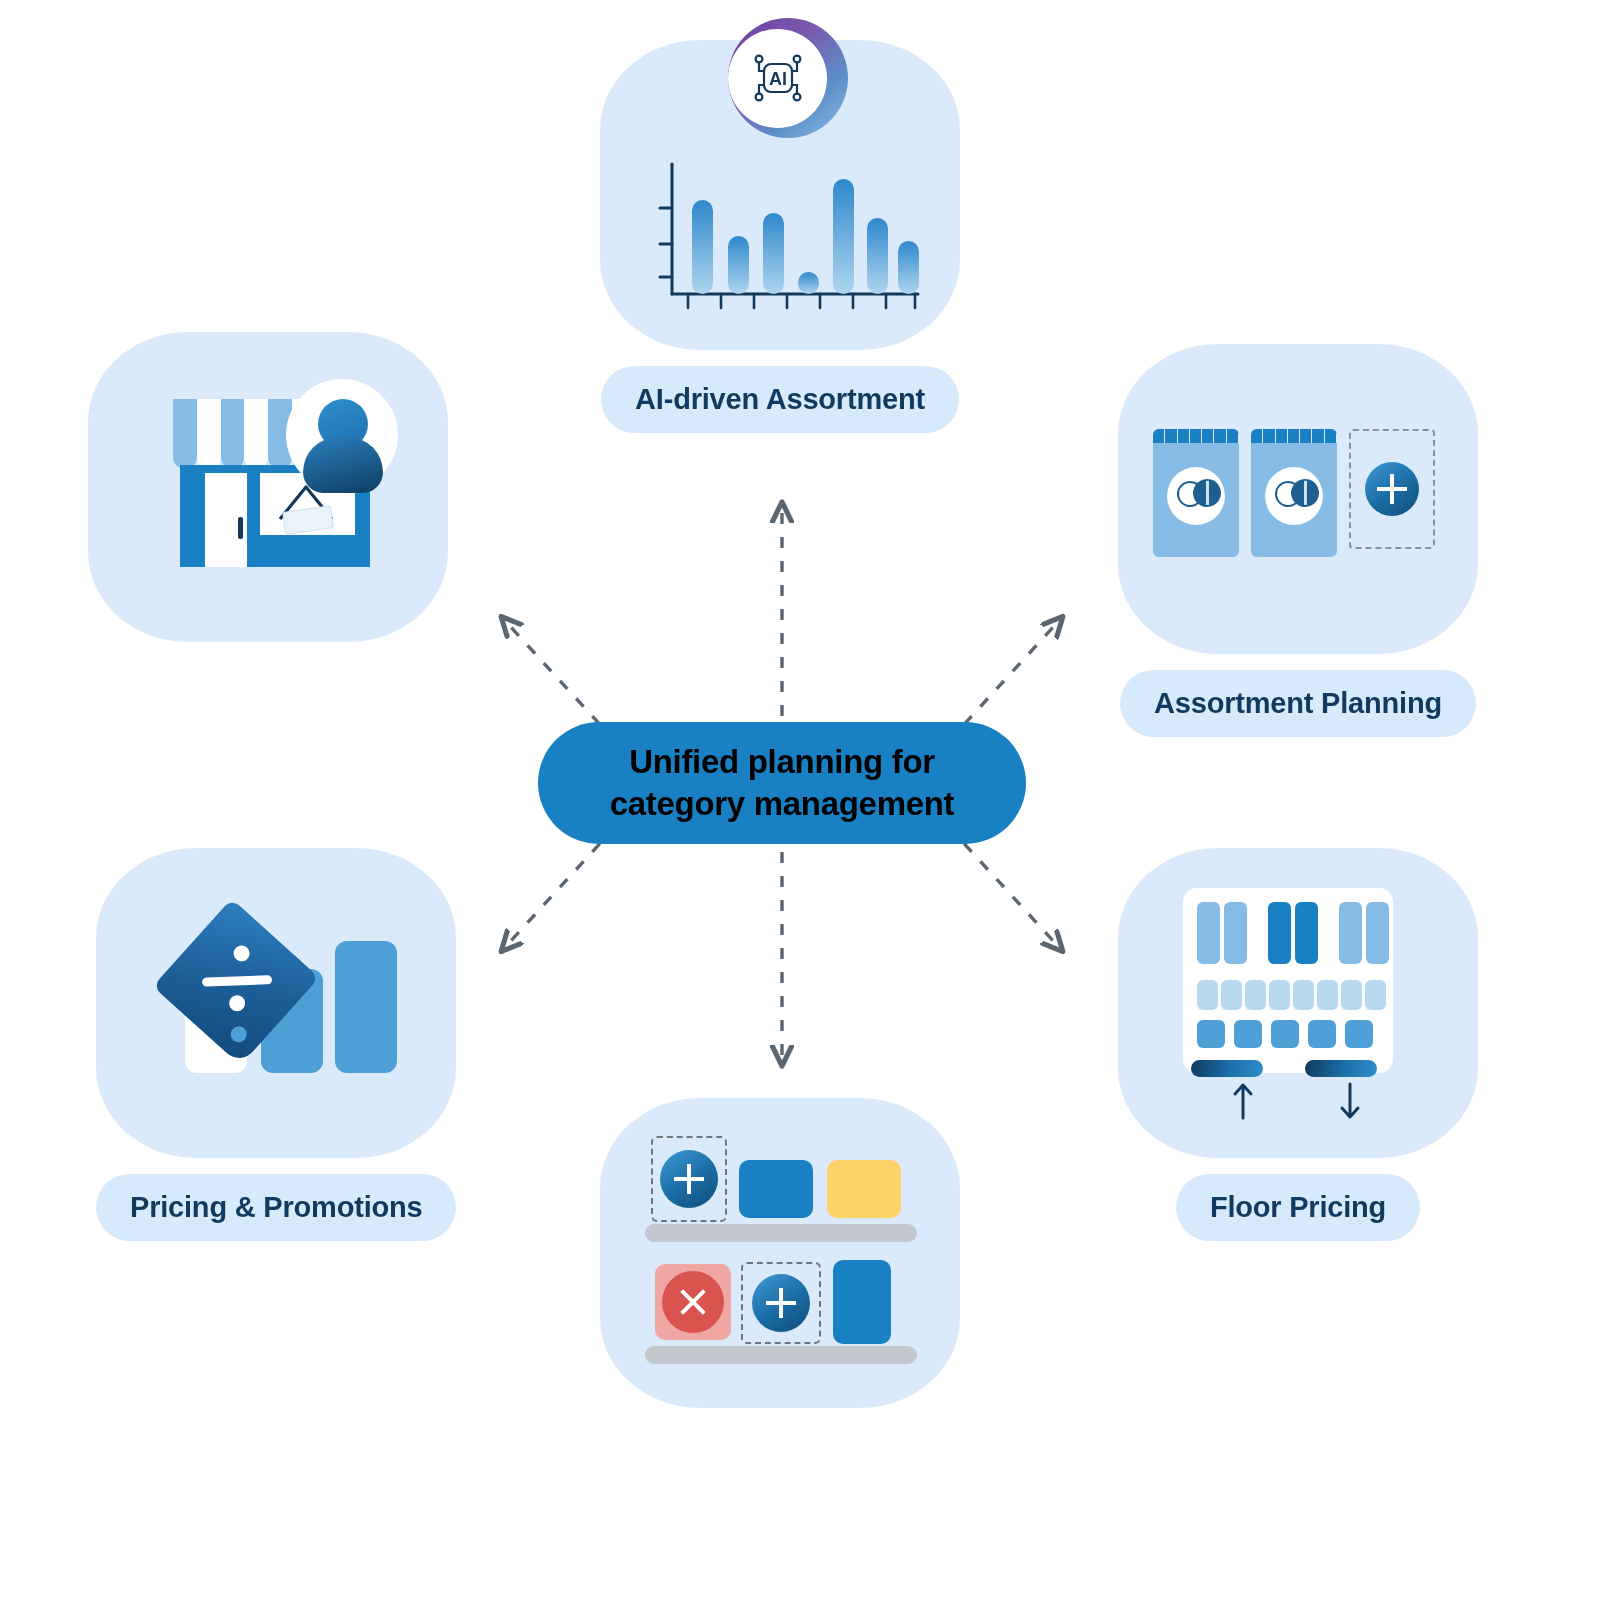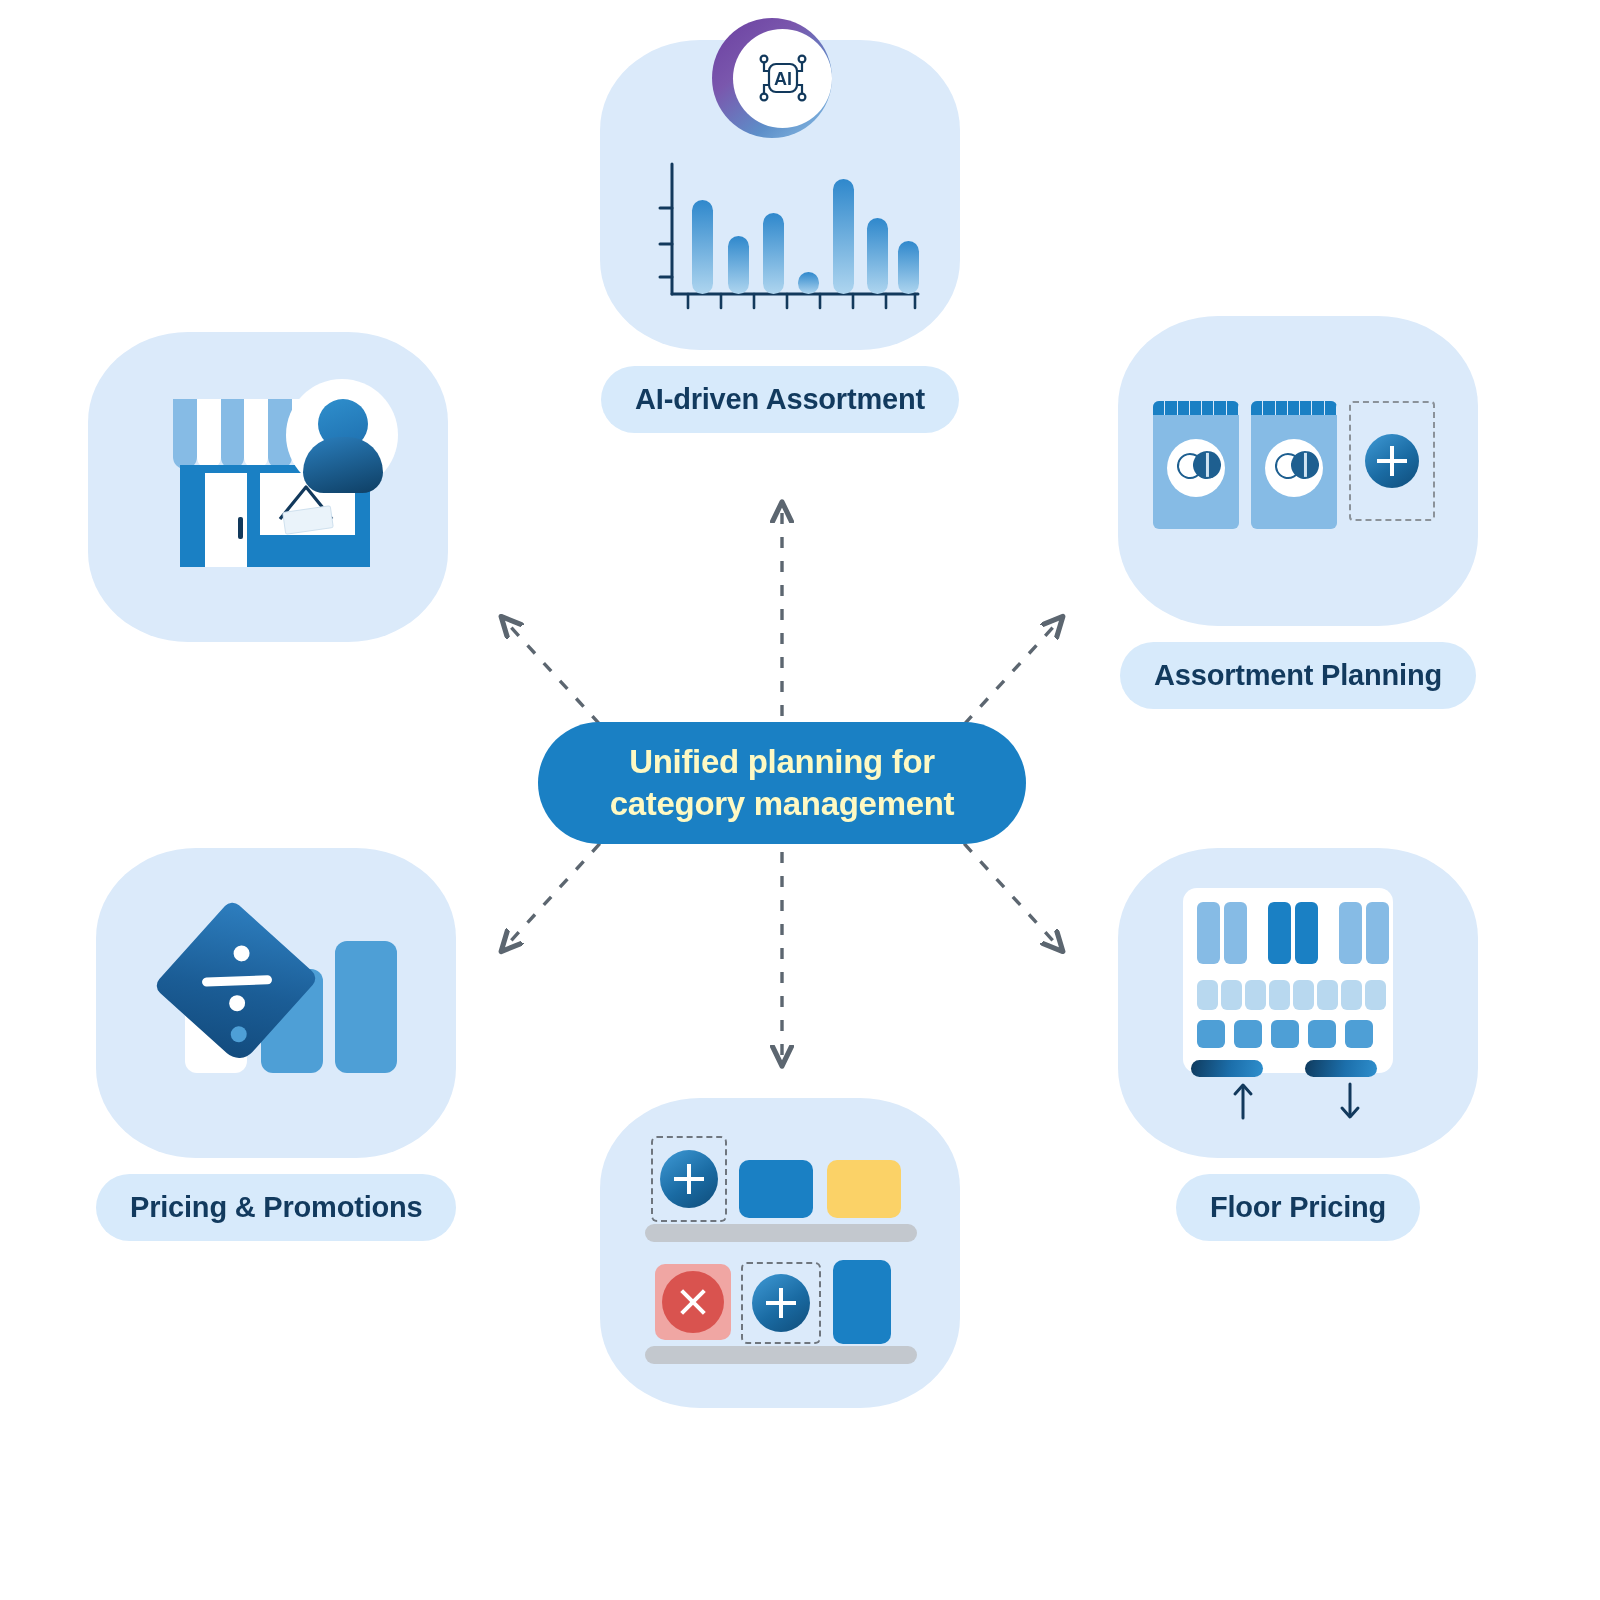--- a/index.html
+++ b/index.html
@@ -23,45 +23,45 @@
     color:#123a5e;
     font-size:29px;font-weight:bold;
     letter-spacing:-0.2px;
     white-space:nowrap;
     text-align:center;
   }
 
   
   #node-forecast{left:600px;top:40px;}
   #node-store{left:88px;top:332px;}
-  #node-assort{left:1118px;top:316px;}
+  #node-assort{left:1118px;top:344px;}
   #node-pricing{left:96px;top:848px;}
   #node-floor{left:1118px;top:848px;}
   #node-plano{left:600px;top:1098px;}
 
   
   #hub{
     position:absolute;left:538px;top:722px;
     width:488px;height:122px;
     background:#1a80c4;border-radius:61px;
     display:flex;align-items:center;justify-content:center;
-    color:#fef9c3;font-size:33px;font-weight:bold;line-height:1.27;
+    color:#000000;font-size:33px;font-weight:bold;line-height:1.27;
     text-align:center;letter-spacing:-0.3px;
     z-index:5;
   }
 
   
   #connectors{position:absolute;left:0;top:0;width:1600px;height:1600px;z-index:1;}
 
   
   .fc-wrap{position:relative;width:360px;height:310px;}
   .ai-badge{
-    position:absolute;left:112px;top:-22px;width:120px;height:120px;border-radius:50%;
+    position:absolute;left:128px;top:-22px;width:120px;height:120px;border-radius:50%;
     background:linear-gradient(140deg,#6b3fa0 0%,#7a57ad 35%,#5d8fc9 70%,#8dc0e6 100%);
-    display:flex;align-items:center;justify-content:flex-end;z-index:3;
+    display:flex;align-items:center;justify-content:flex-start;z-index:3;
   }
   .ai-badge-inner{width:99px;height:99px;border-radius:50%;background:#ffffff;
     display:flex;align-items:center;justify-content:center;}
   .chart-area{position:absolute;left:46px;top:120px;width:280px;height:160px;}
 
   
   .store-wrap{position:relative;width:250px;height:220px;}
   .awning{position:absolute;left:30px;top:22px;width:190px;height:70px;display:flex;}
   .awn-s{width:23.75px;height:70px;background:#86bbe5;border-bottom-left-radius:23px;border-bottom-right-radius:23px;}
   .awn-s.w{background:#ffffff;}

